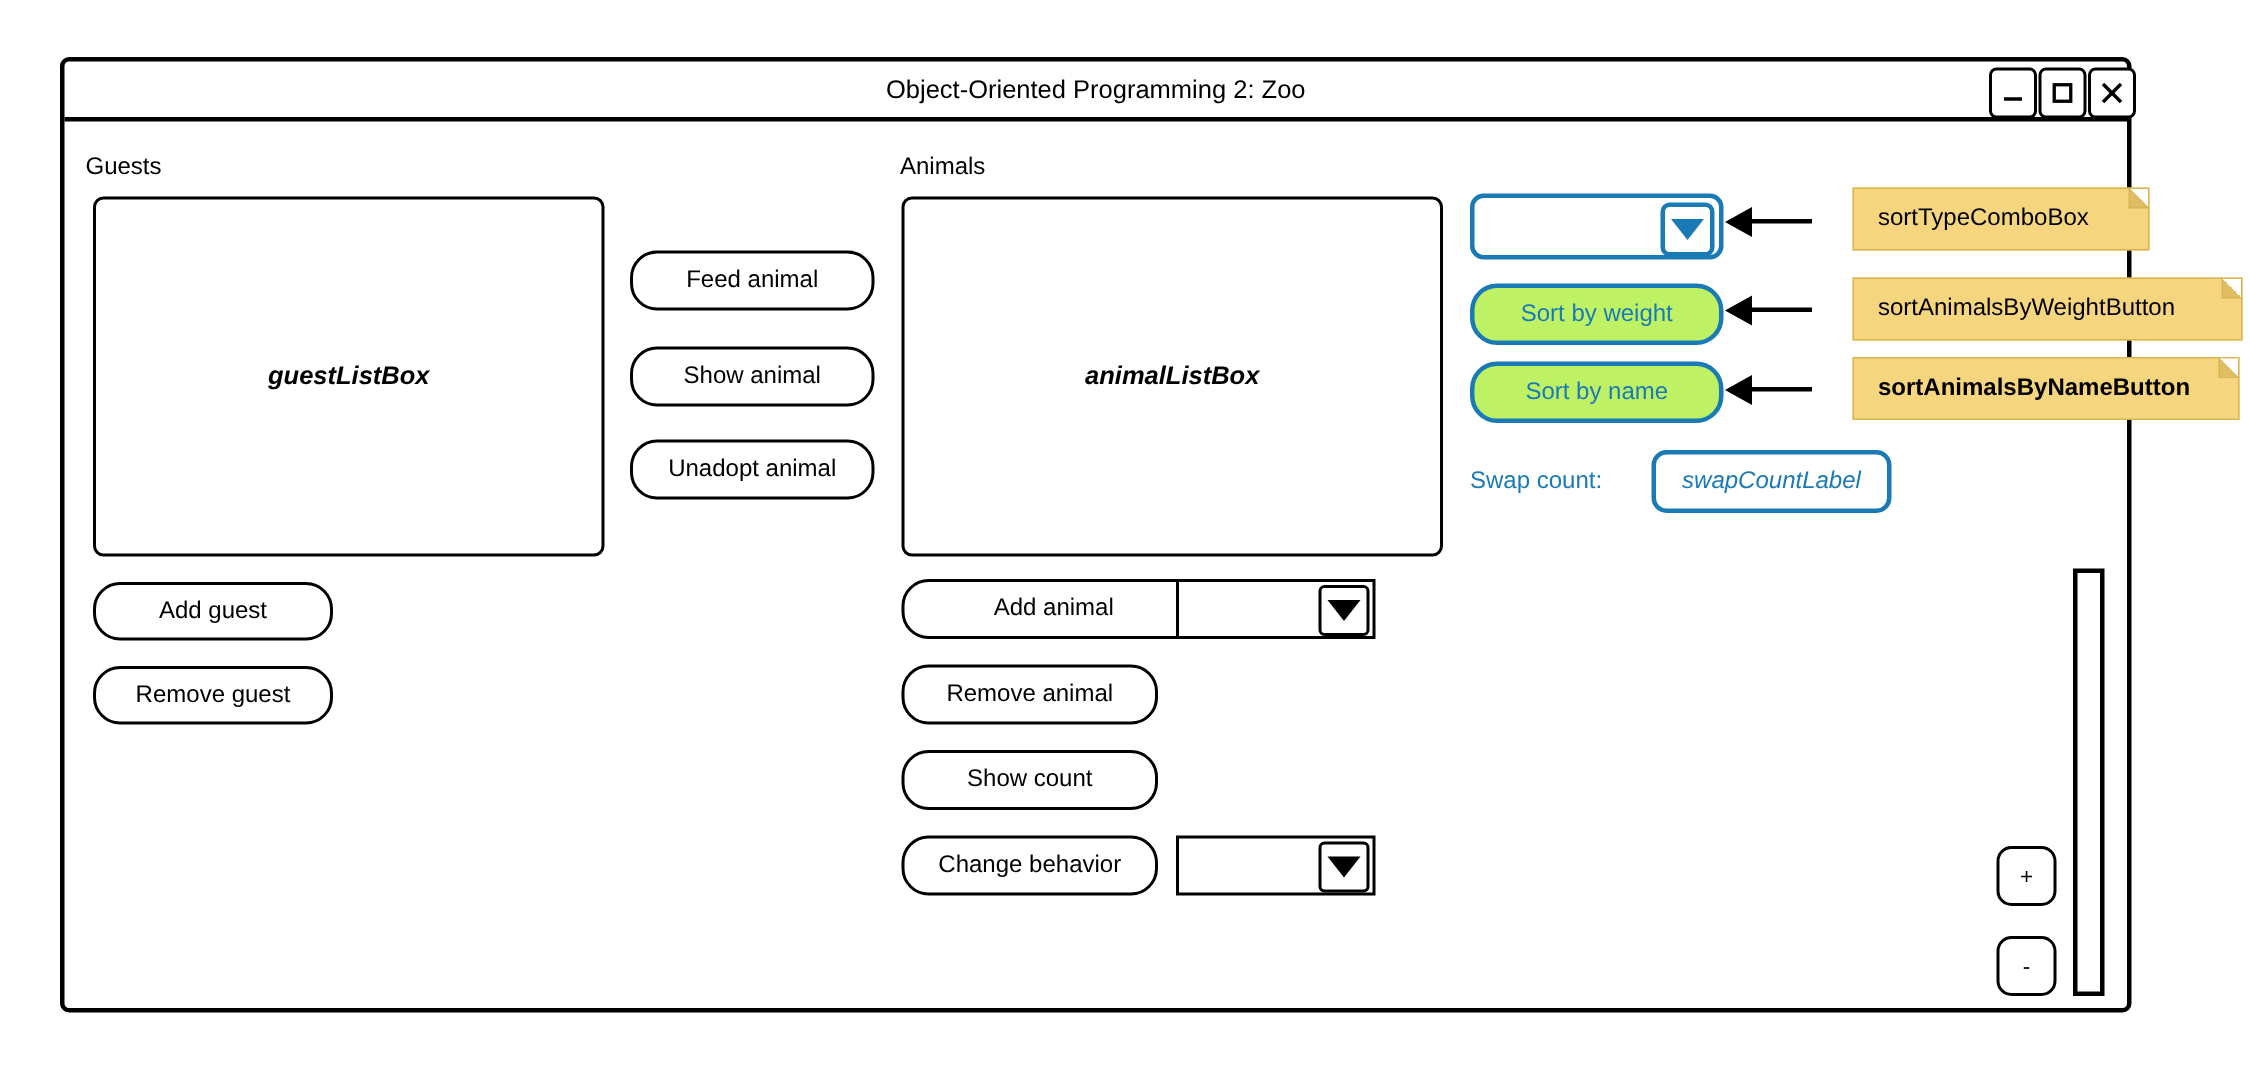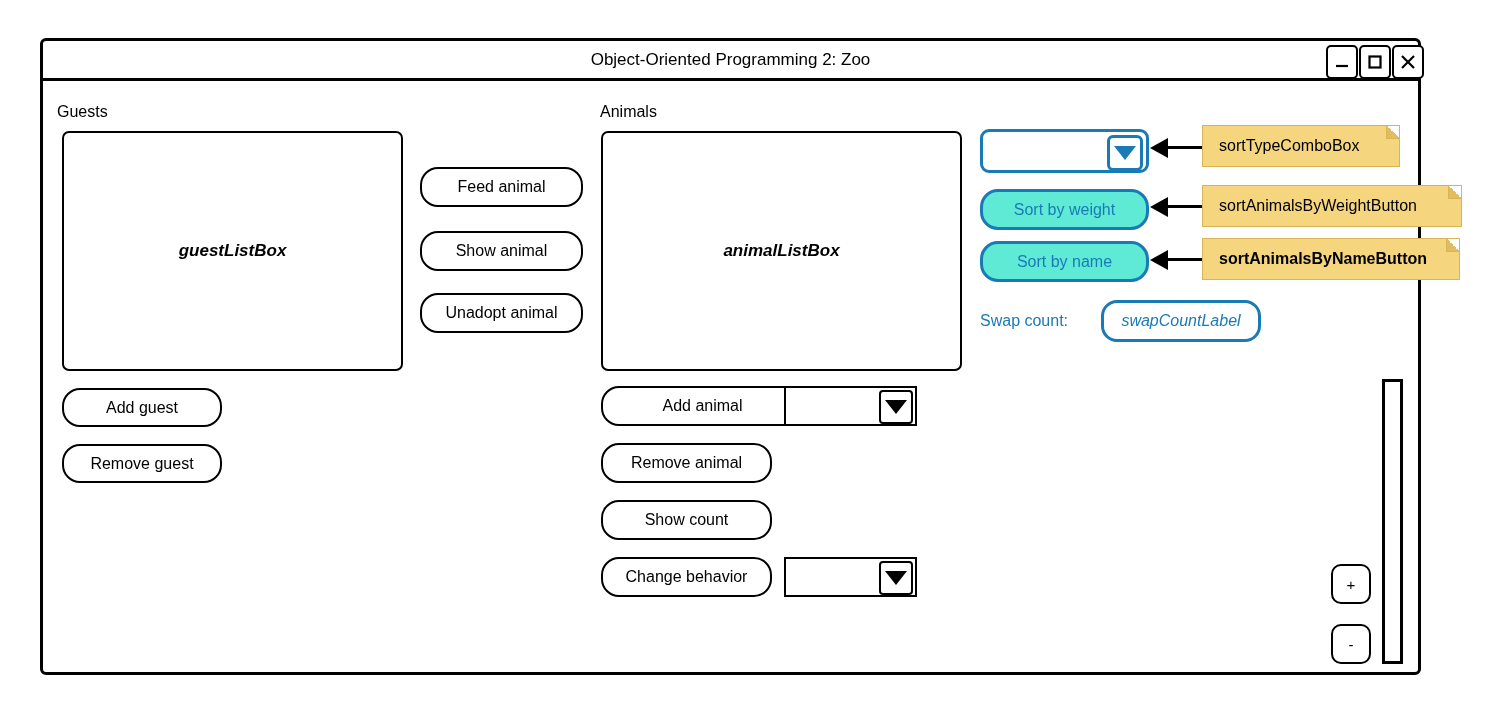--- a/index.html
+++ b/index.html
@@ -147,21 +147,21 @@
   .tri-down-blue {
     width: 0; height: 0;
     border-left: 11px solid transparent;
     border-right: 11px solid transparent;
     border-top: 14px solid #1a7ab5;
   }
   .blue-btn {
     position: absolute;
     border: 3px solid #1a7ab5;
     border-radius: 18px;
-    background: #5eead4;
+    background: #bef264;
     box-sizing: border-box;
     display: flex;
     align-items: center;
     justify-content: center;
     font-size: 16px;
     color: #1a7ab5;
     cursor: pointer;
   }
   .blue-text {
     position: absolute;
@@ -211,20 +211,21 @@
     position: absolute;
     background: #f6d57f;
     border: 1px solid #d9b455;
     box-sizing: border-box;
     display: flex;
     align-items: center;
     padding-left: 16px;
     font-size: 16px;
     color: #000000;
     height: 42px;
+    margin-left: 33px;
   }
   .note::after {
     content: "";
     position: absolute;
     right: 0; top: 0;
     width: 13px; height: 13px;
     background: linear-gradient(225deg, #ffffff 0 50%, #e0bc62 50% 100%);
     border-left: 1px solid #d9b455;
     border-bottom: 1px solid #d9b455;
     box-sizing: border-box;
@@ -285,21 +286,21 @@
     <div class="blue-combo" style="left:937px; top:88px; width:169px; height:44px;">
       <div class="arrow-btn">
         <span class="tri-down-blue"></span>
       </div>
     </div>
 
     <div class="blue-btn" style="left:937px; top:148px; width:169px; height:41px;">Sort by weight</div>
     <div class="blue-btn" style="left:937px; top:200px; width:169px; height:41px;">Sort by name</div>
 
     <div class="blue-text" style="left:937px; top:271px;">Swap count:</div>
-    <div class="blue-field" style="left:1058px; top:259px; width:160px; height:42px;border-radius:16px;">swapCountLabel</div>
+    <div class="blue-field" style="left:1058px; top:259px; width:160px; height:42px;">swapCountLabel</div>
 
     <div class="step-btn" style="left:1288px; top:523px;">+</div>
     <div class="step-btn" style="left:1288px; top:583px;">-</div>
 
     <div id="window-controls">
       <div class="win-btn">
         <svg width="18" height="18" viewBox="0 0 18 18">
           <line x1="3" y1="13" x2="15" y2="13" stroke="#000" stroke-width="2.2"></line>
         </svg>
       </div>

